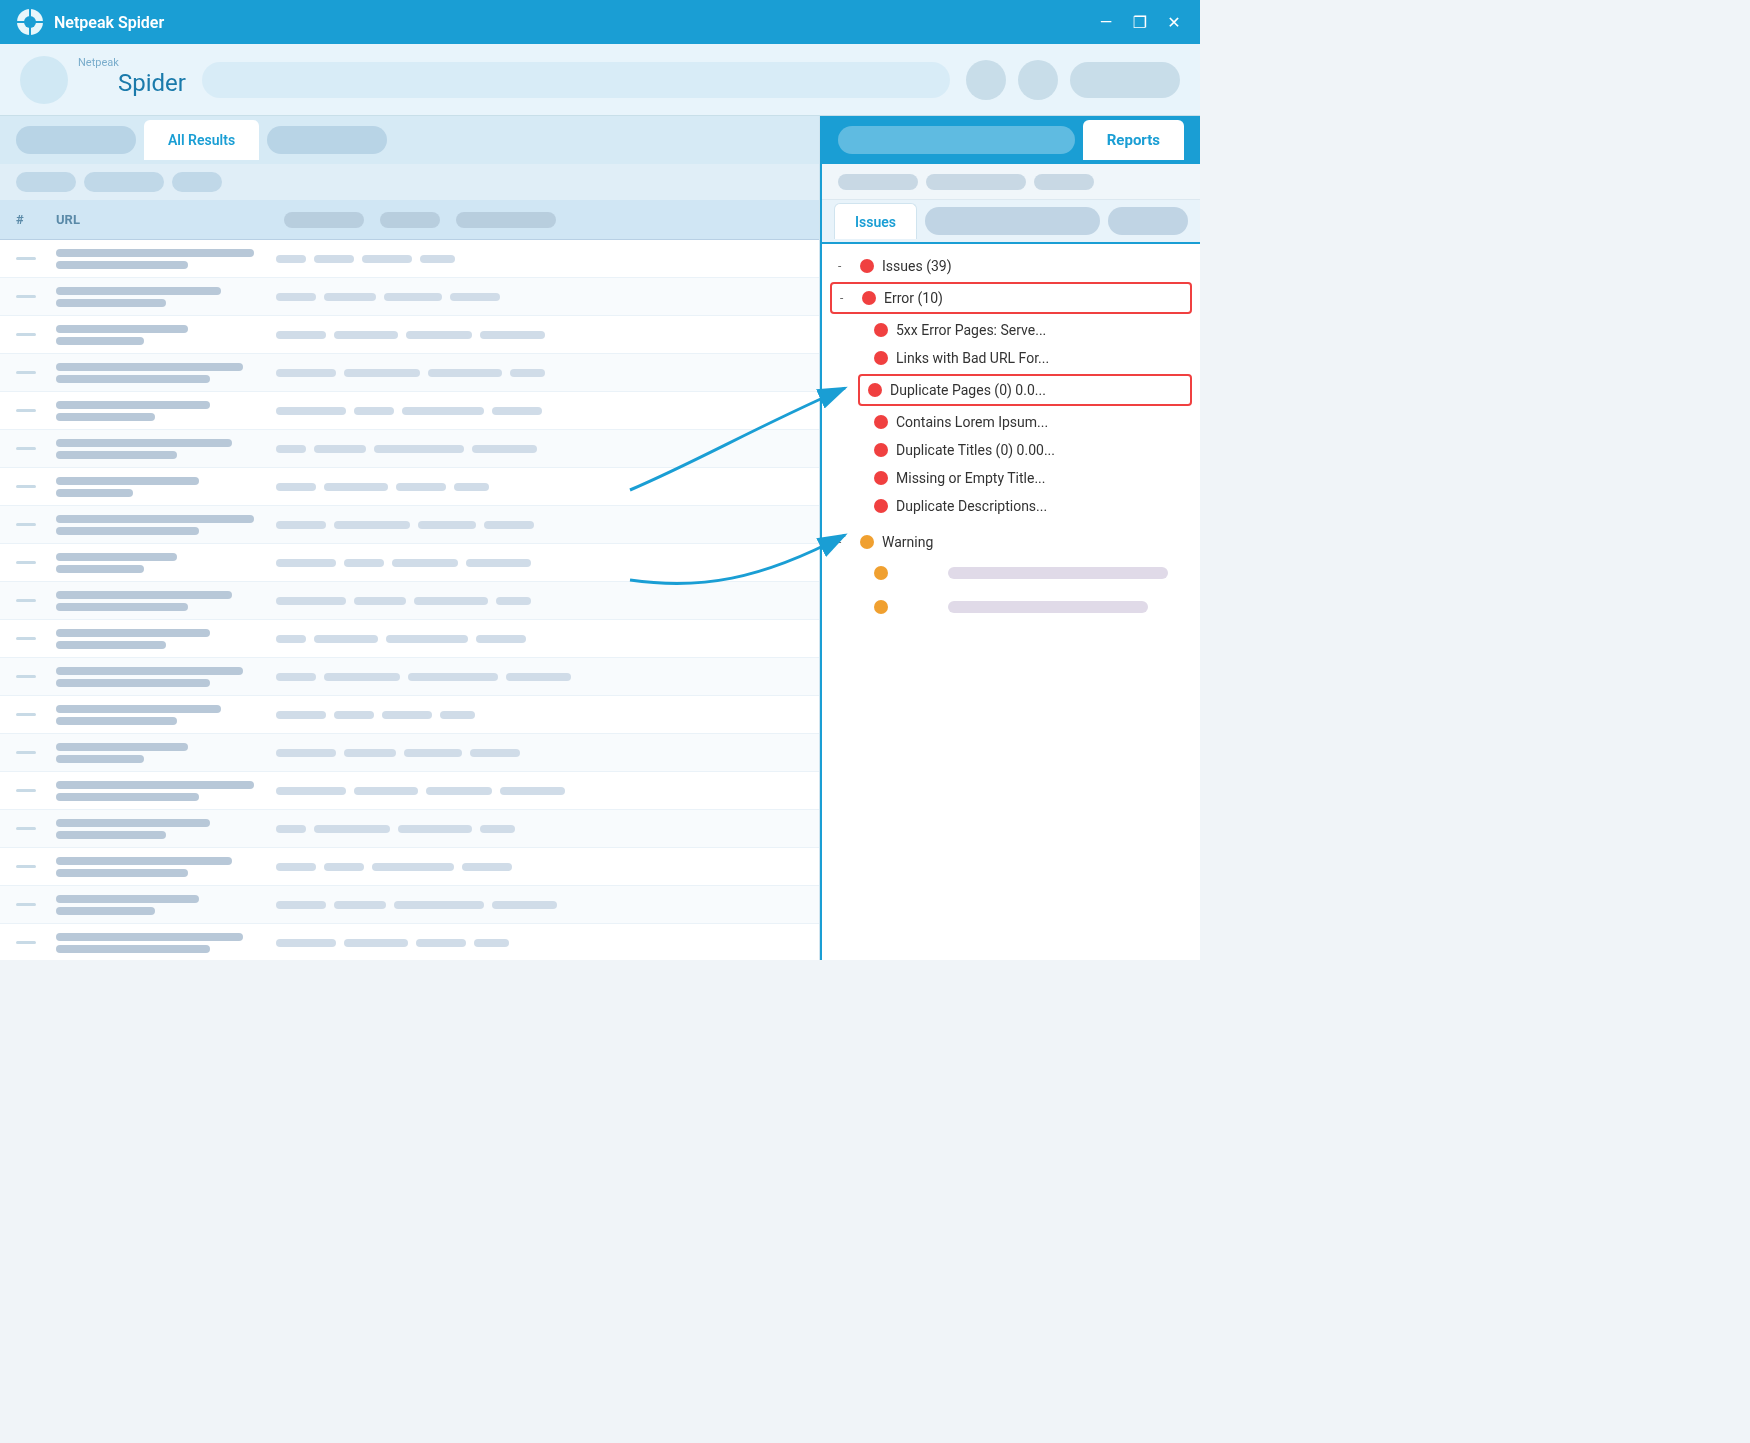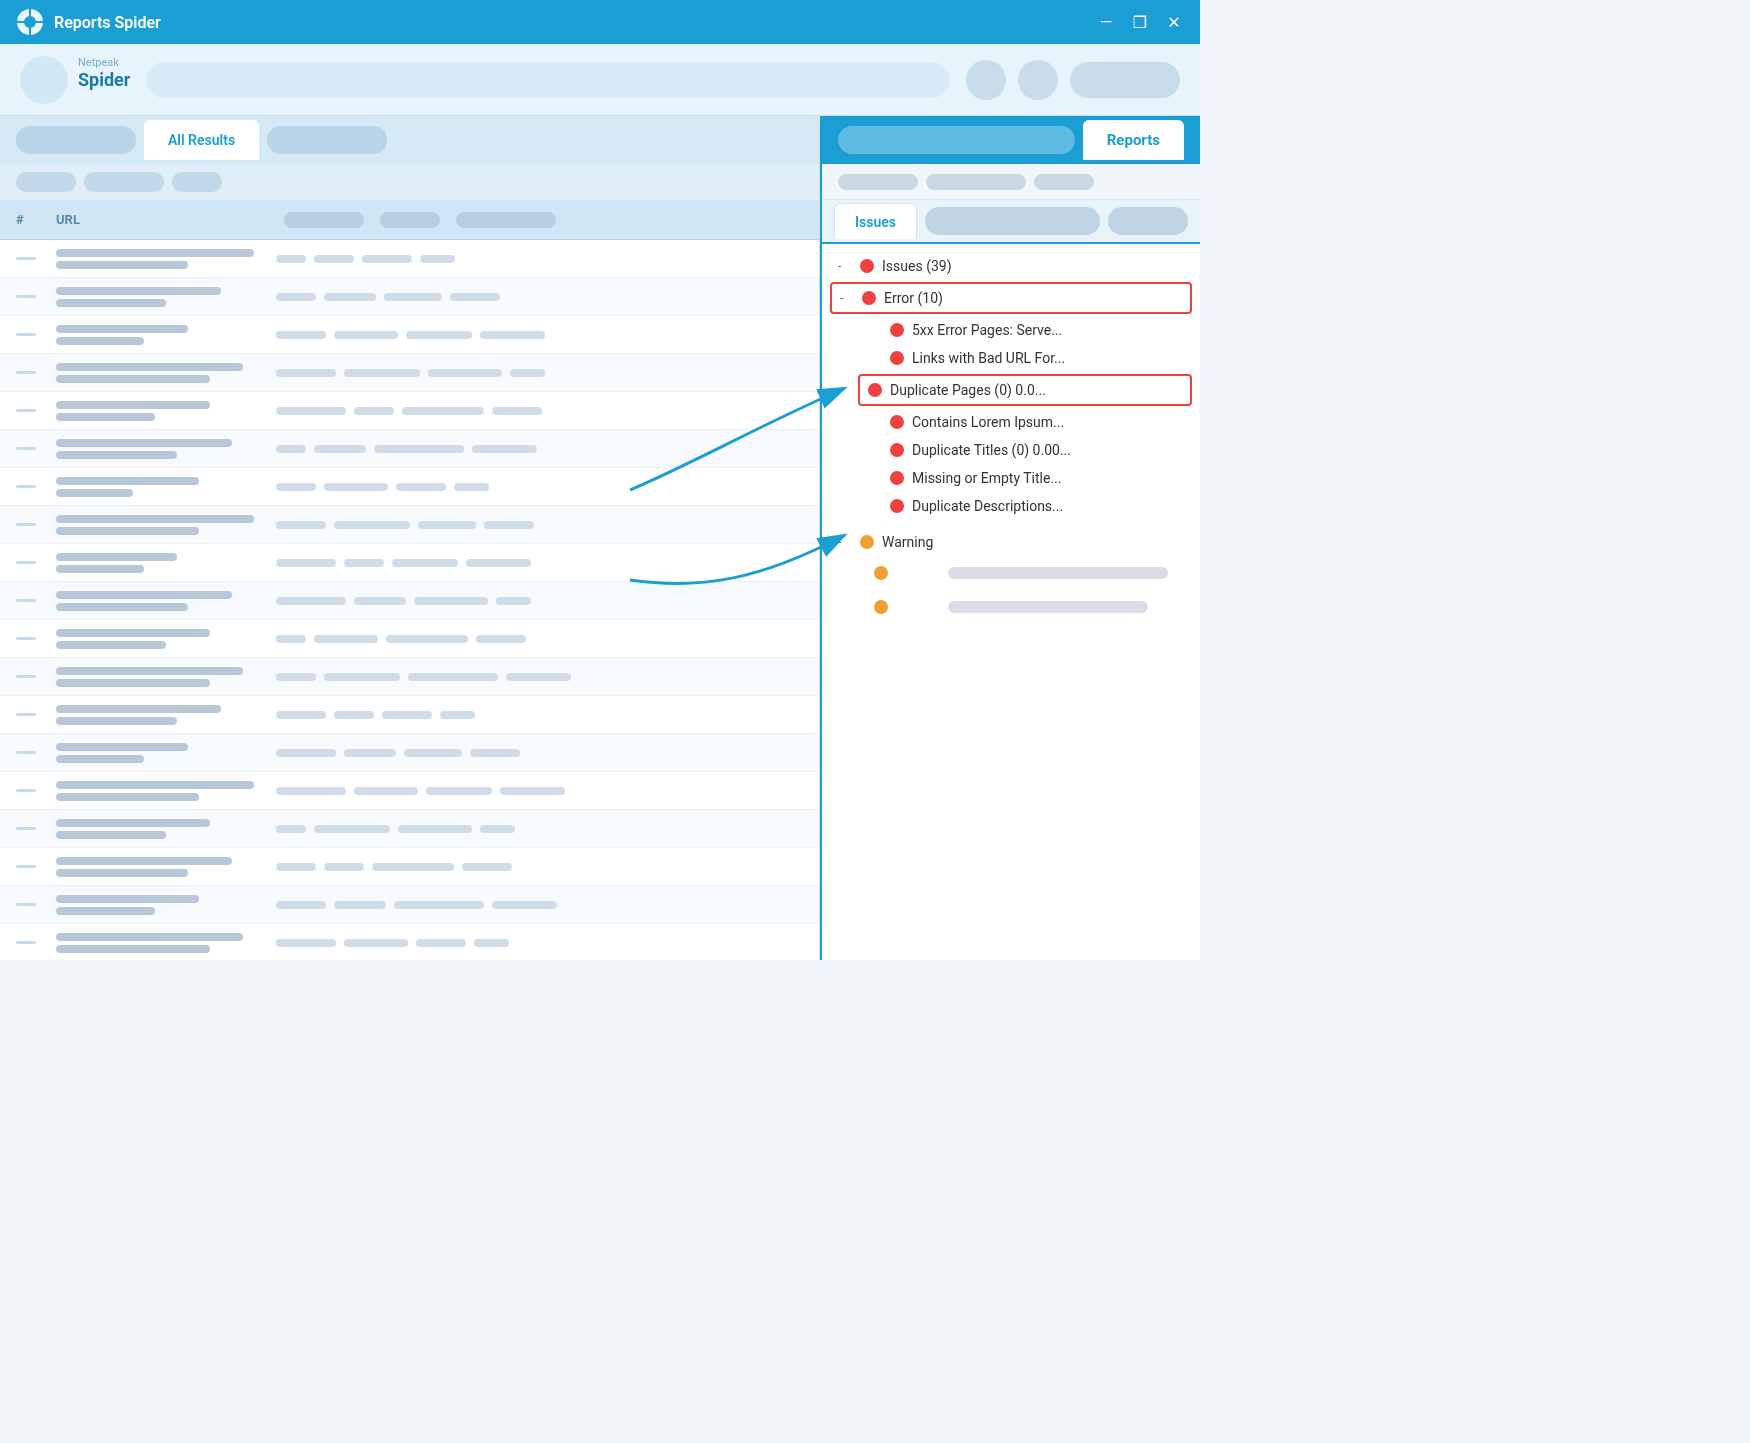--- a/index.html
+++ b/index.html
@@ -65,23 +65,24 @@
     }
     .toolbar-brand {
       display: flex;
       flex-direction: column;
     }
     .toolbar-brand-name {
       font-size: 11px;
       color: #7aadcc;
     }
     .toolbar-brand-product {
-      font-size: 18px;
-      font-weight: 700;
+      font-size: 24px;
+      font-weight: 400;
       color: #1a7aab;
+      margin-left: 40px;
     }
     .toolbar-url-bar {
       flex: 1;
       height: 36px;
       background: #d8ecf7;
       border-radius: 18px;
     }
     .toolbar-right {
       display: flex;
       gap: 12px;
@@ -370,21 +371,21 @@
     
     .tree-item.highlighted {
       background: white;
       border: 2px solid #f04040;
       border-radius: 4px;
       margin: 2px 8px;
       padding: 6px 8px;
     }
 
     .tree-item.child {
-      padding-left: 68px;
+      padding-left: 52px;
     }
 
     
     .arrows-overlay {
       position: absolute;
       top: 0;
       left: 0;
       width: 100%;
       height: 100%;
       pointer-events: none;
@@ -402,21 +403,21 @@
 </head>
 <body>
 
 <div class="title-bar">
   <svg class="title-bar-logo" viewBox="0 0 28 28">
     <circle cx="14" cy="14" r="13" fill="white" opacity="0.9"></circle>
     <circle cx="14" cy="14" r="6" fill="#1a9ed4"></circle>
     <line x1="14" y1="1" x2="14" y2="27" stroke="#1a9ed4" stroke-width="2"></line>
     <line x1="1" y1="14" x2="27" y2="14" stroke="#1a9ed4" stroke-width="2"></line>
   </svg>
-  <span class="title-bar-title">Reports Spider</span>
+  <span class="title-bar-title">Netpeak Spider</span>
   <div class="title-bar-controls">
     <span class="title-bar-btn">—</span>
     <span class="title-bar-btn">❐</span>
     <span class="title-bar-btn">✕</span>
   </div>
 </div>
 
 <div class="toolbar">
   <div class="toolbar-logo-area">
     <div class="toolbar-logo-icon"></div>

